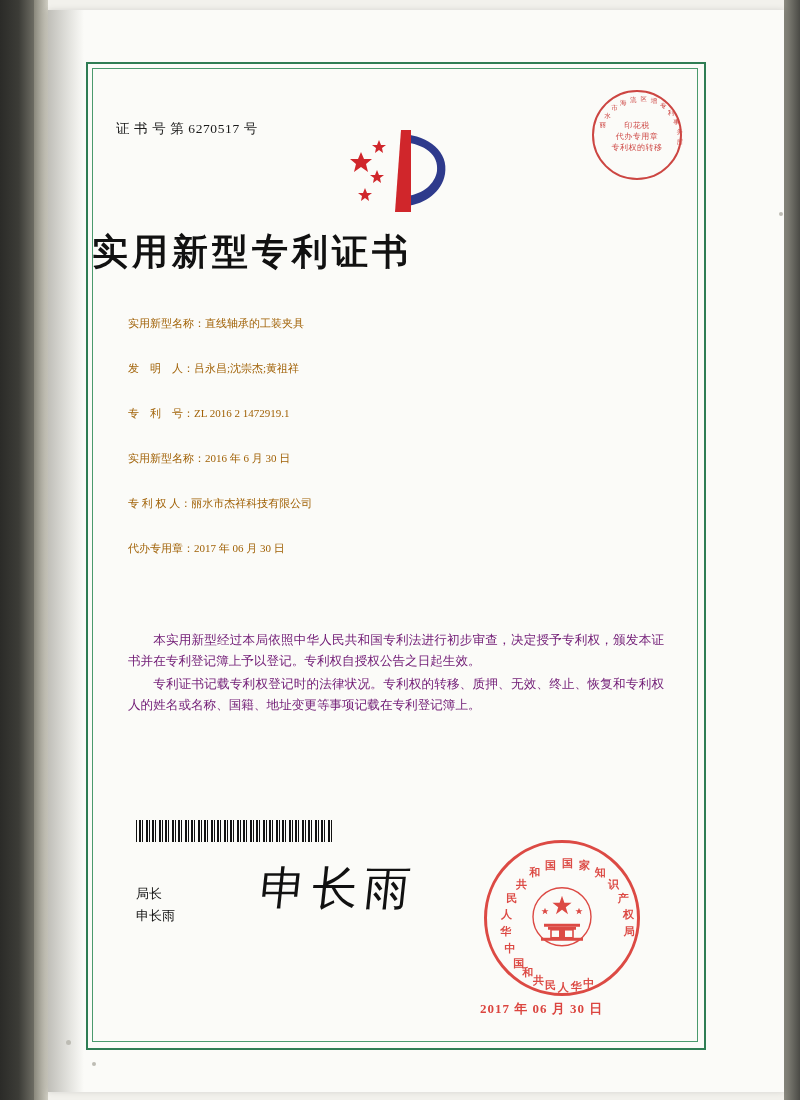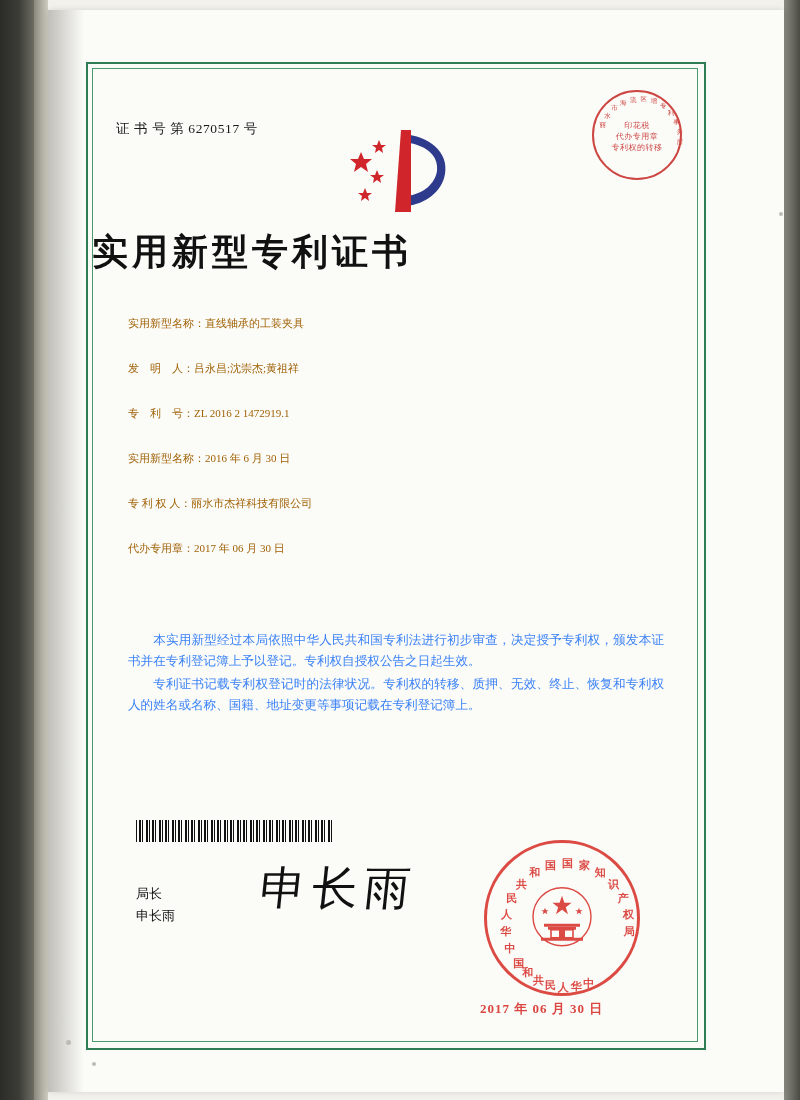--- a/index.html
+++ b/index.html
@@ -153,21 +153,21 @@
     display: inline-block;
   }
 
   
   .body-text {
     position: absolute;
     left: 36px; top: 562px;
     width: 536px;
     font-size: 12.6px;
     line-height: 21px;
-    color: #3b82f6;
+    color: #701a75;
     text-align: justify;
   }
   .body-text p {
     margin: 0 0 2px 0;
     text-indent: 2em;
   }
 
   
   .barcode {
     position: absolute;

